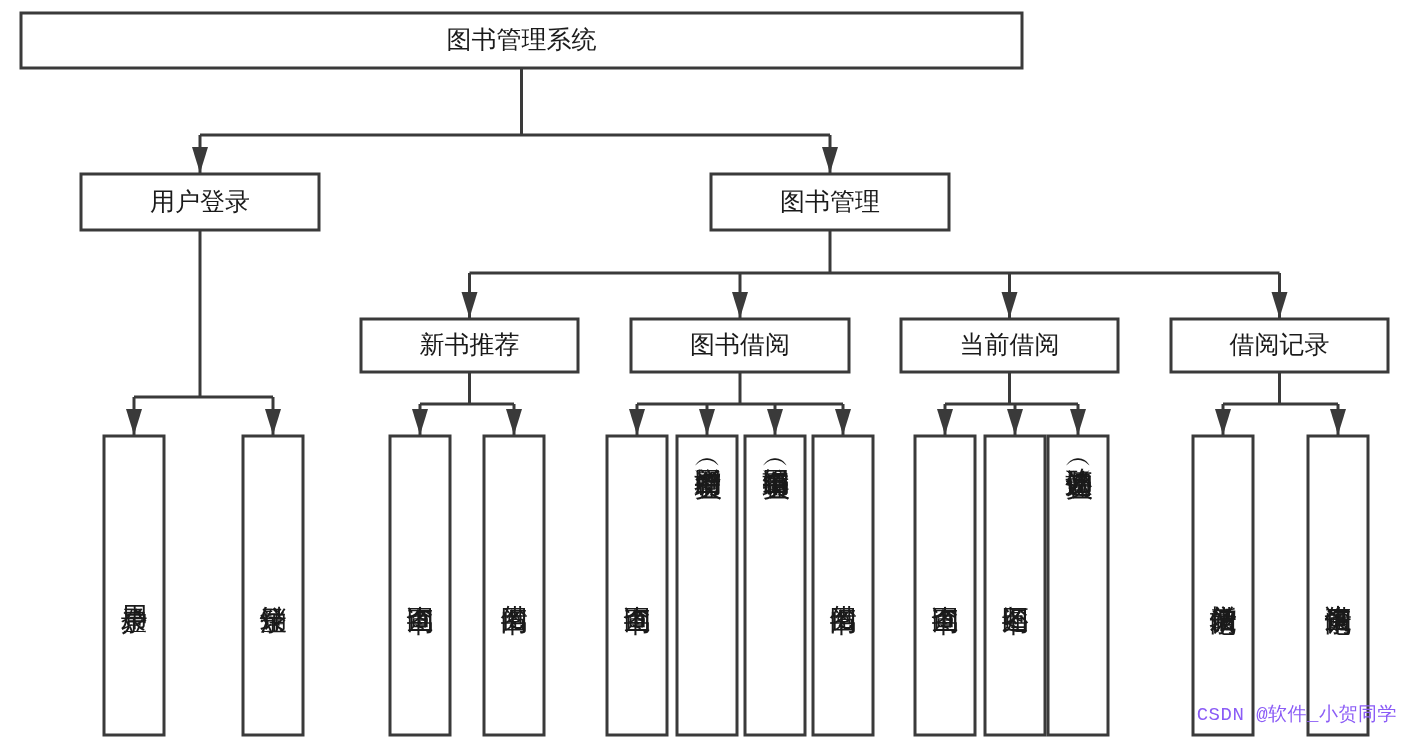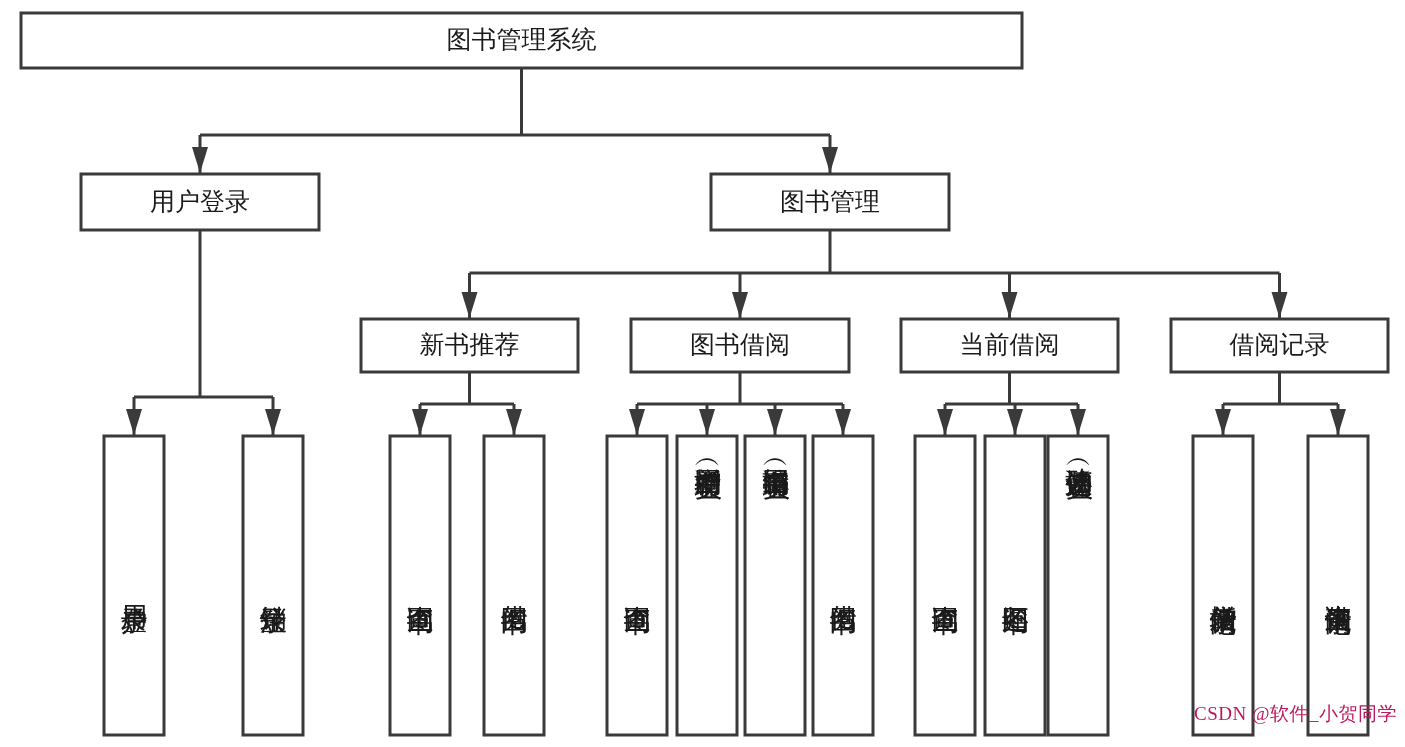--- a/index.html
+++ b/index.html
@@ -52,23 +52,23 @@
     color: #1a1a1a;
     letter-spacing: 1px;
     text-align: left;
     white-space: nowrap;
     pointer-events: none;
   }
   .watermark {
     position: absolute;
     right: 8px;
     bottom: 6px;
-    font-family: Liberation Serif, serif;
+    font-family: Liberation Mono, monospace;
     font-size: 19px;
-    color: #be185d;
+    color: #8b5cf6;
     white-space: nowrap;
     letter-spacing: 0.5px;
   }
 </style>
 </head>
 <body>
 
 <div id="diagram-root">
   <svg id="diagram-svg" width="1405" height="747" viewBox="0 0 1405 747" xmlns="http://www.w3.org/2000/svg">
     <g id="connector-layer">

